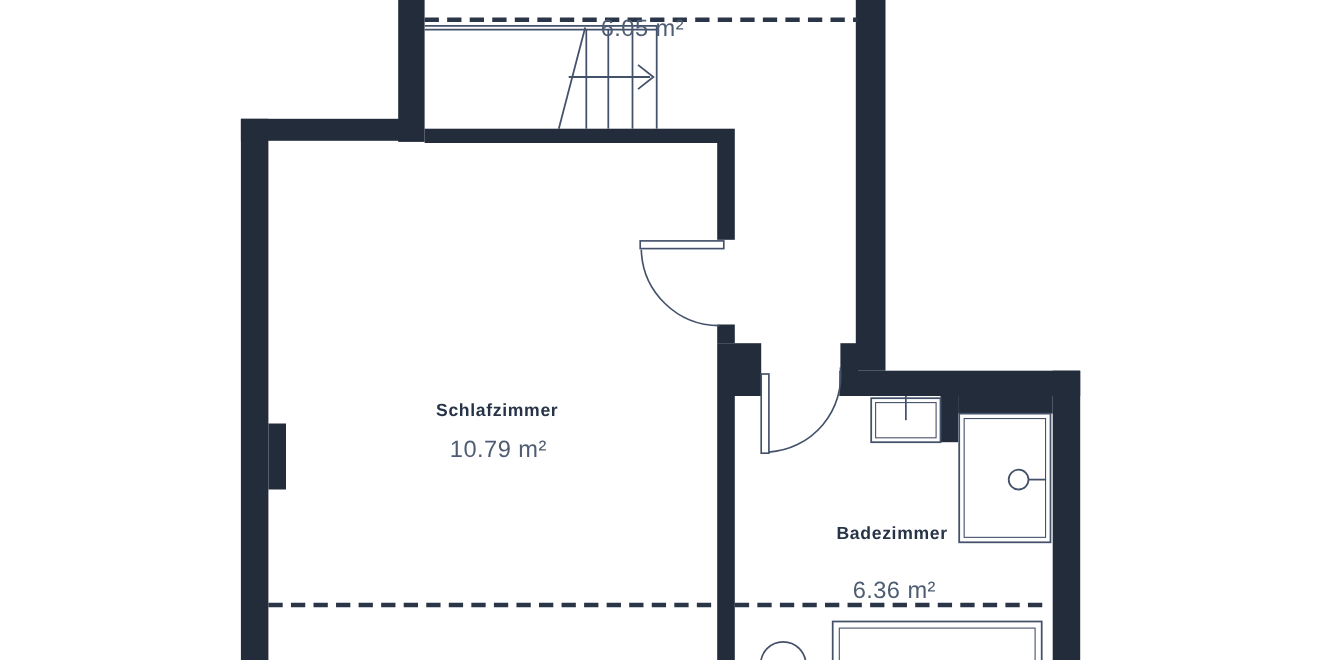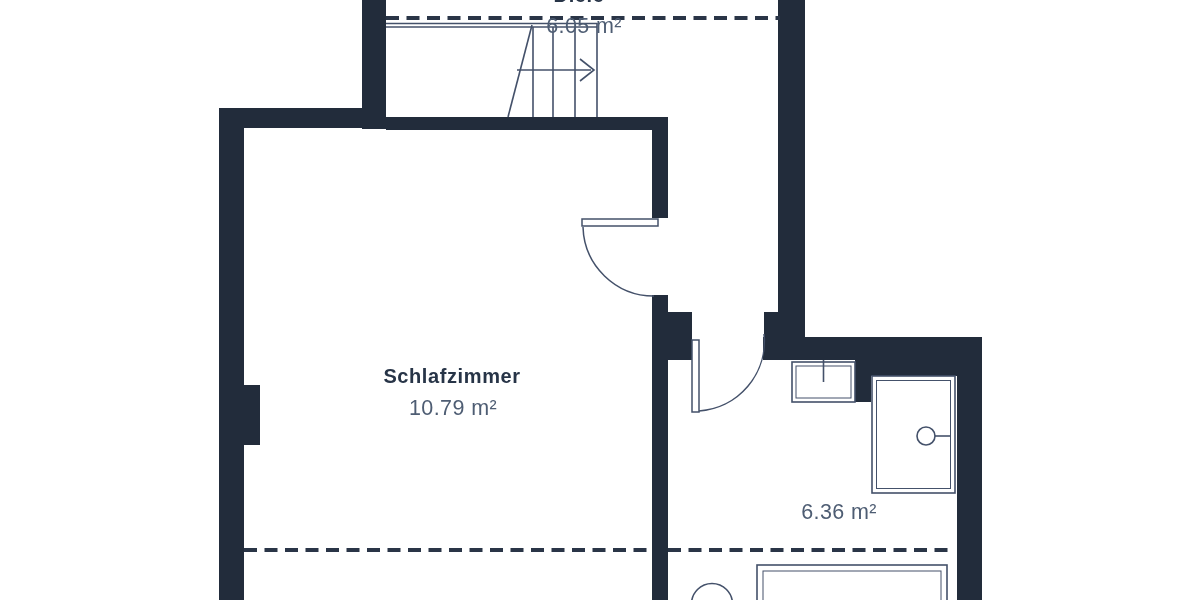--- a/index.html
+++ b/index.html
@@ -20,21 +20,21 @@
   }
   #plan-svg{position:absolute;left:0;top:0;}
   .room-label{
     position:absolute;
     transform:translateX(-50%);
     white-space:nowrap;
     line-height:1;
     text-align:center;
   }
   .room-name{
-    font-size:20px;
+    font-size:16px;
     font-weight:bold;
     letter-spacing:0.6px;
     color:var(--name-text);
   }
   .room-area{
     font-size:21.5px;
     font-weight:normal;
     letter-spacing:0.4px;
     color:var(--area-text);
   }
@@ -116,15 +116,16 @@
       <rect x="763" y="571" width="178" height="44" stroke-width="1"></rect>
     </g>
   </svg>
 
   <div class="room-label room-name" style="left:579px;top:-15px;">Diele</div>
   <div class="room-label room-area" style="left:584px;top:16px;">6.05 m²</div>
 
   <div class="room-label room-name" style="left:452px;top:366px;">Schlafzimmer</div>
   <div class="room-label room-area" style="left:453px;top:398px;">10.79 m²</div>
 
-  <div class="room-label room-area" style="left:813px;top:502px;margin-left:26px;">6.36 m²</div>
+  <div class="room-label room-name" style="left:811px;top:478px;">Badezimmer</div>
+  <div class="room-label room-area" style="left:813px;top:527px;">6.36 m²</div>
 
 </div>
 
 </body></html>

